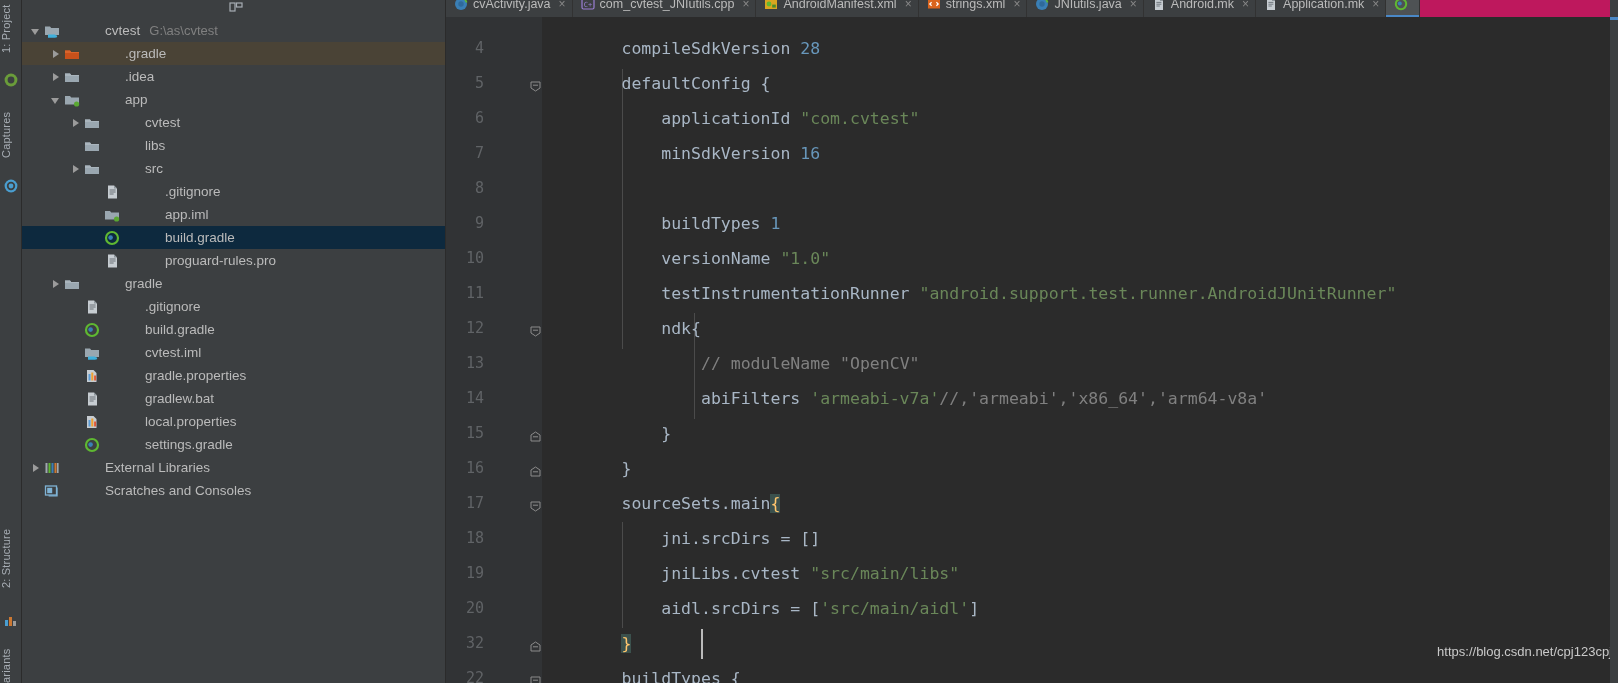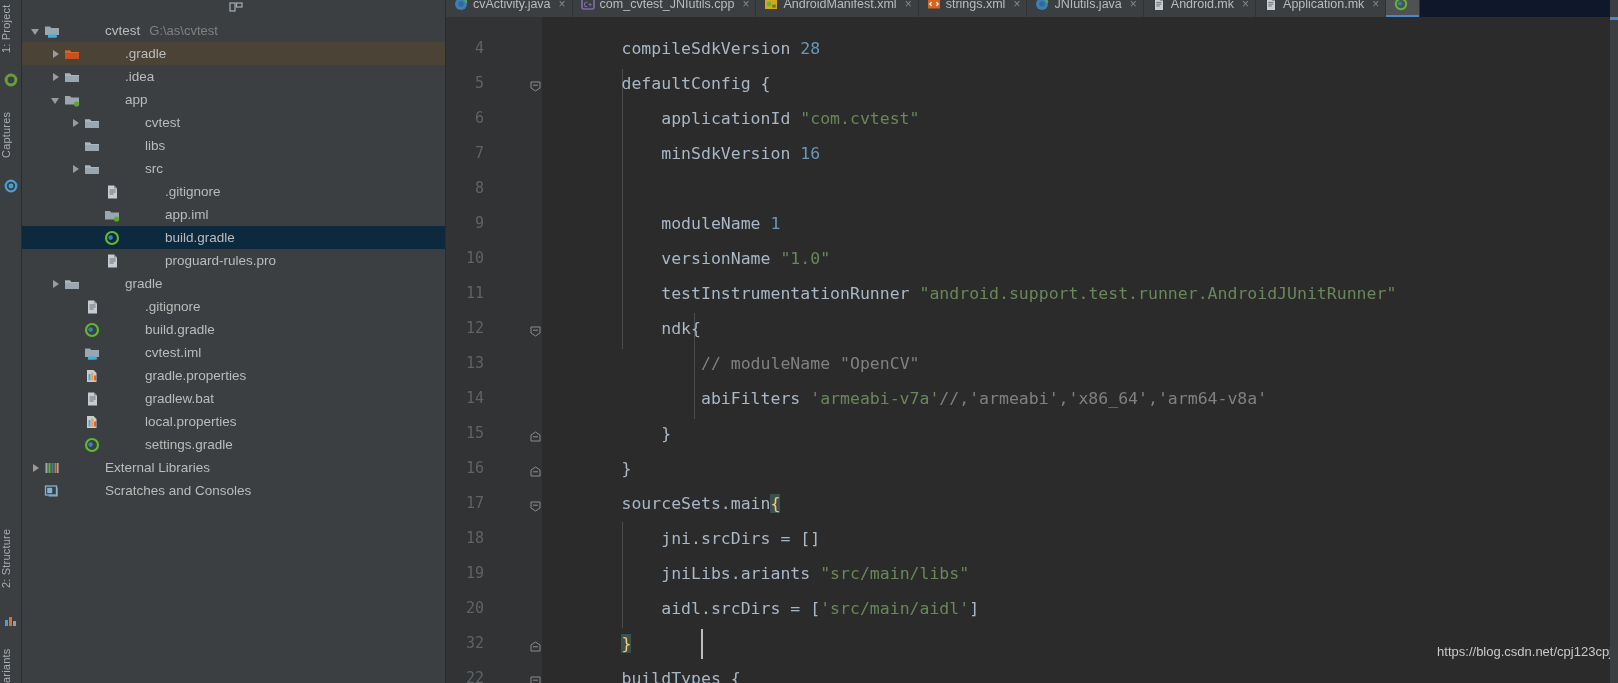--- a/index.html
+++ b/index.html
@@ -121,21 +121,21 @@
     flex: 1;
     background: #2b2b2b;
     display: flex;
     flex-direction: column;
     position: relative;
     overflow: hidden;
   }
   .tabbar {
     height: 17px;
     flex: 0 0 17px;
-    background: #0f172a;
+    background: #be185d;
     display: flex;
     align-items: flex-end;
     overflow: hidden;
     position: relative;
   }
   .tab {
     height: 26px;
     margin-top: -9px;
     display: flex;
     align-items: center;
@@ -621,31 +621,31 @@
       <div class="code" id="code">
         <div class="indent-guide" style="left:80px;top:52px;height:280px;"></div>
         <div class="indent-guide" style="left:152px;top:296px;height:106px;"></div>
 
         <div class="indent-guide" style="left:80px;top:505px;height:106px;"></div>
         <div class="caret" style="left:159px;top:612px;height:30px;"></div>
       <div class="cline" style="top: 14px;"><span class="plain">        compileSdkVersion </span><span class="num">28</span></div>
           <div class="cline" style="top: 49px;"><span class="plain">        defaultConfig {</span></div>
           <div class="cline" style="top: 84px;"><span class="plain">            applicationId </span><span class="str">"com.cvtest"</span></div>
           <div class="cline" style="top: 119px;"><span class="plain">            minSdkVersion </span><span class="num">16</span></div>
-          <div class="cline" style="top: 189px;"><span class="plain">            moduleName </span><span class="num">1</span></div>
+          <div class="cline" style="top: 189px;"><span class="plain">            buildTypes </span><span class="num">1</span></div>
           <div class="cline" style="top: 224px;"><span class="plain">            versionName </span><span class="str">"1.0"</span></div>
           <div class="cline" style="top: 259px;"><span class="plain">            testInstrumentationRunner </span><span class="str">"android.support.test.runner.AndroidJUnitRunner"</span></div>
           <div class="cline" style="top: 294px;"><span class="plain">            ndk{</span></div>
           <div class="cline" style="top: 329px;"><span class="plain">                </span><span class="cmt">// moduleName "OpenCV"</span></div>
           <div class="cline" style="top: 364px;"><span class="plain">                abiFilters </span><span class="str">'armeabi-v7a'</span><span class="cmt">//,'armeabi','x86_64','arm64-v8a'</span></div>
           <div class="cline" style="top: 399px;"><span class="plain">            }</span></div>
           <div class="cline" style="top: 434px;"><span class="plain">        }</span></div>
           <div class="cline" style="top: 469px;"><span class="plain">        sourceSets.main</span><span class="brace-hl">{</span></div>
           <div class="cline" style="top: 504px;"><span class="plain">            jni.srcDirs = []</span></div>
-          <div class="cline" style="top: 539px;"><span class="plain">            jniLibs.ariants </span><span class="str">"src/main/libs"</span></div>
+          <div class="cline" style="top: 539px;"><span class="plain">            jniLibs.cvtest </span><span class="str">"src/main/libs"</span></div>
           <div class="cline" style="top: 574px;"><span class="plain">            aidl.srcDirs = [</span><span class="str">'src/main/aidl'</span><span class="plain">]</span></div>
           <div class="cline" style="top: 609px;"><span class="plain">        </span><span class="brace-hl">}</span></div>
           <div class="cline" style="top: 644px;"><span class="plain">        buildTypes {</span></div>
         </div>
     </div>
 
     <div class="watermark">https://blog.csdn.net/cpj123cpj</div>
   </div>
 
   <div class="right-edge"></div>

